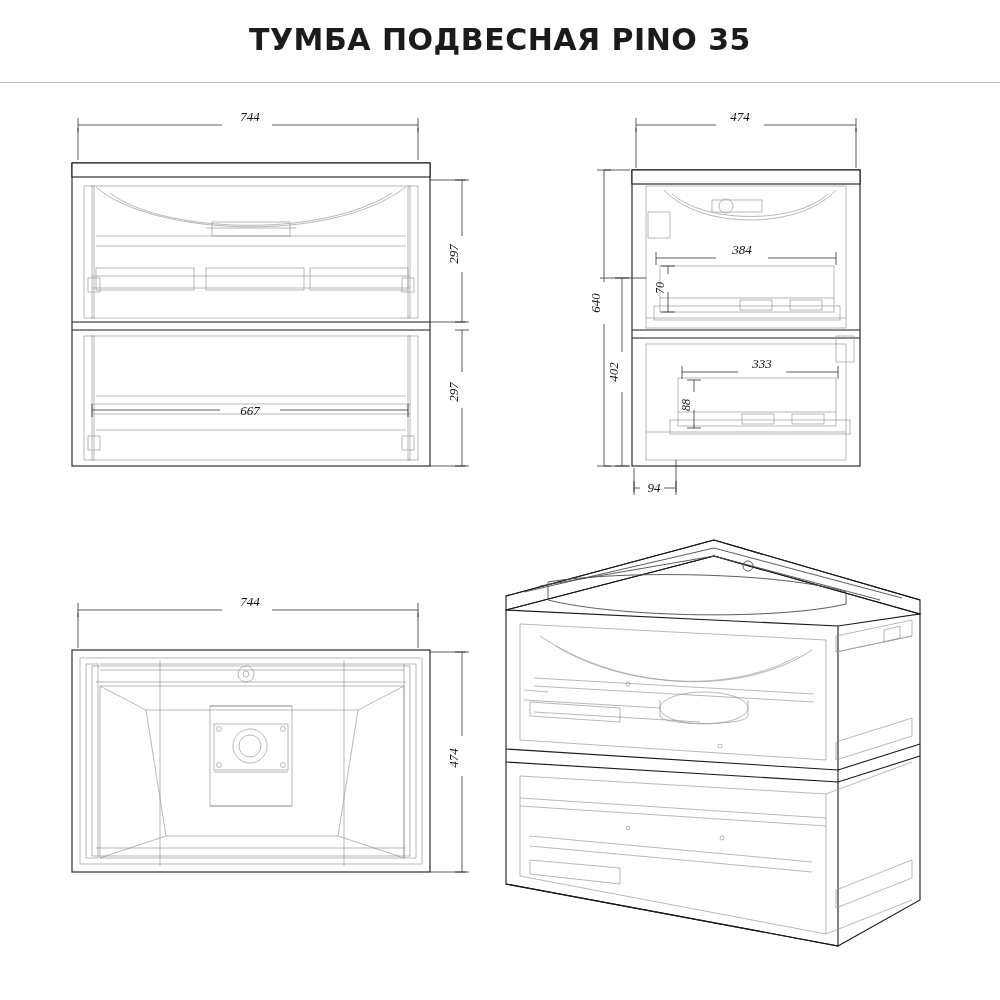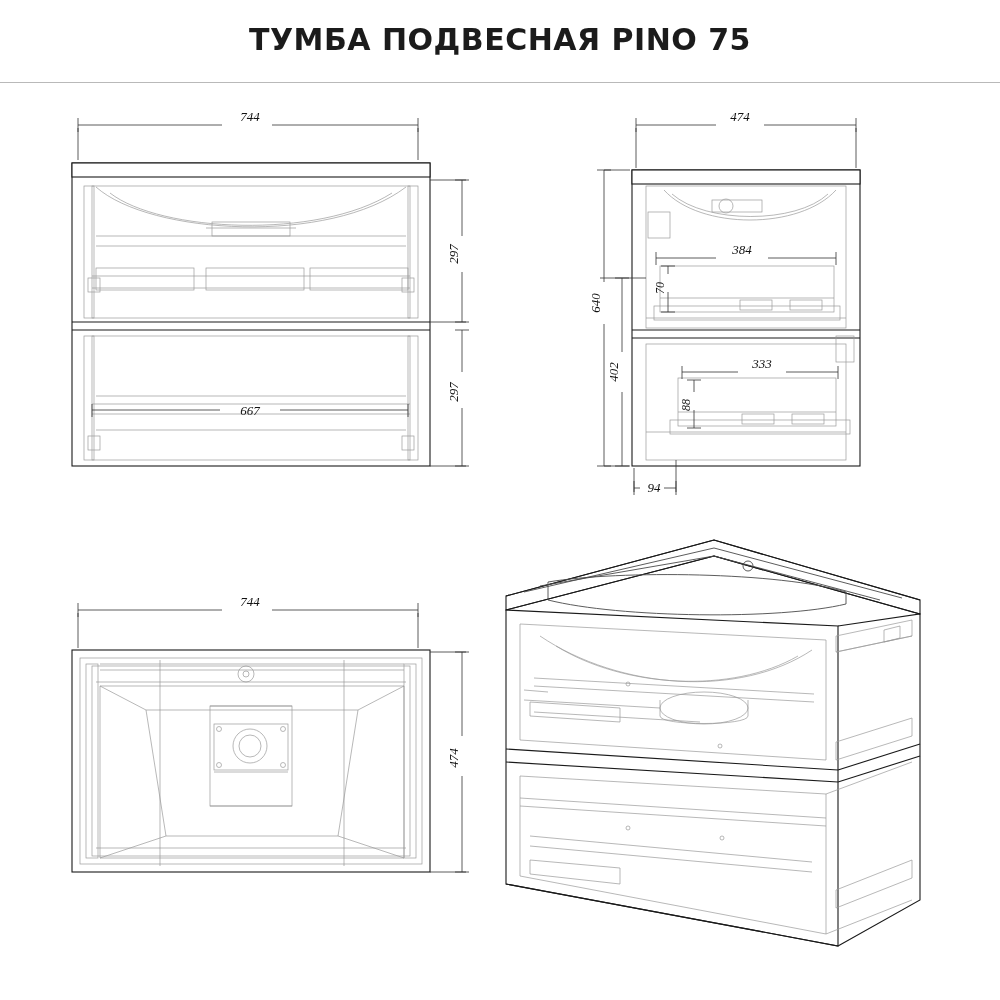--- a/index.html
+++ b/index.html
@@ -48,21 +48,21 @@
     font-size: 13px;
     fill: #111;
   }
   .dimtext.small { font-size: 12px; }
 </style>
 </head>
 <body>
 
 <div id="sheet">
 
-  <div class="title">ТУМБА ПОДВЕСНАЯ PINO 75</div>
+  <div class="title">ТУМБА ПОДВЕСНАЯ PINO 35</div>
   <div class="title-rule"></div>
 
   <svg width="1000" height="1000" style="pointer-events:none;">
     <g fill="none" stroke="#1a1a1a" stroke-width="1.1">
 
       <rect x="72" y="163" width="358" height="303"></rect>
 
       <rect x="72" y="163" width="358" height="14" fill="#ffffff"></rect>
 
       <line x1="72" y1="322" x2="430" y2="322"></line>

